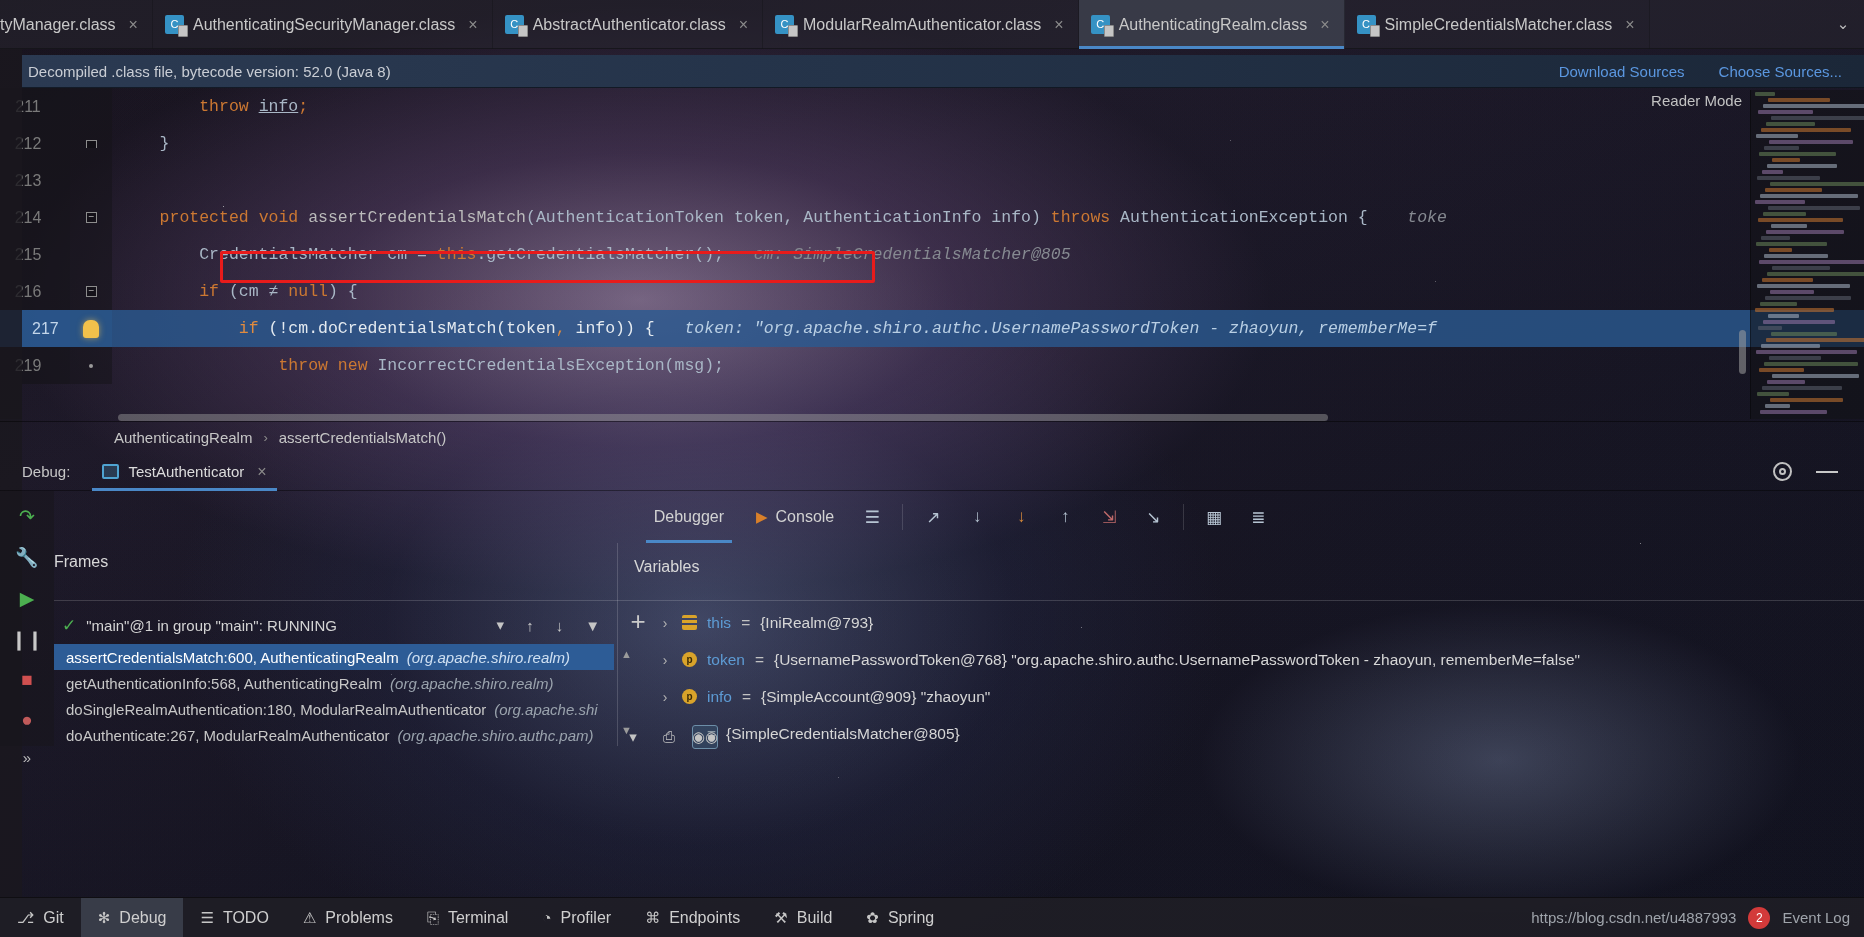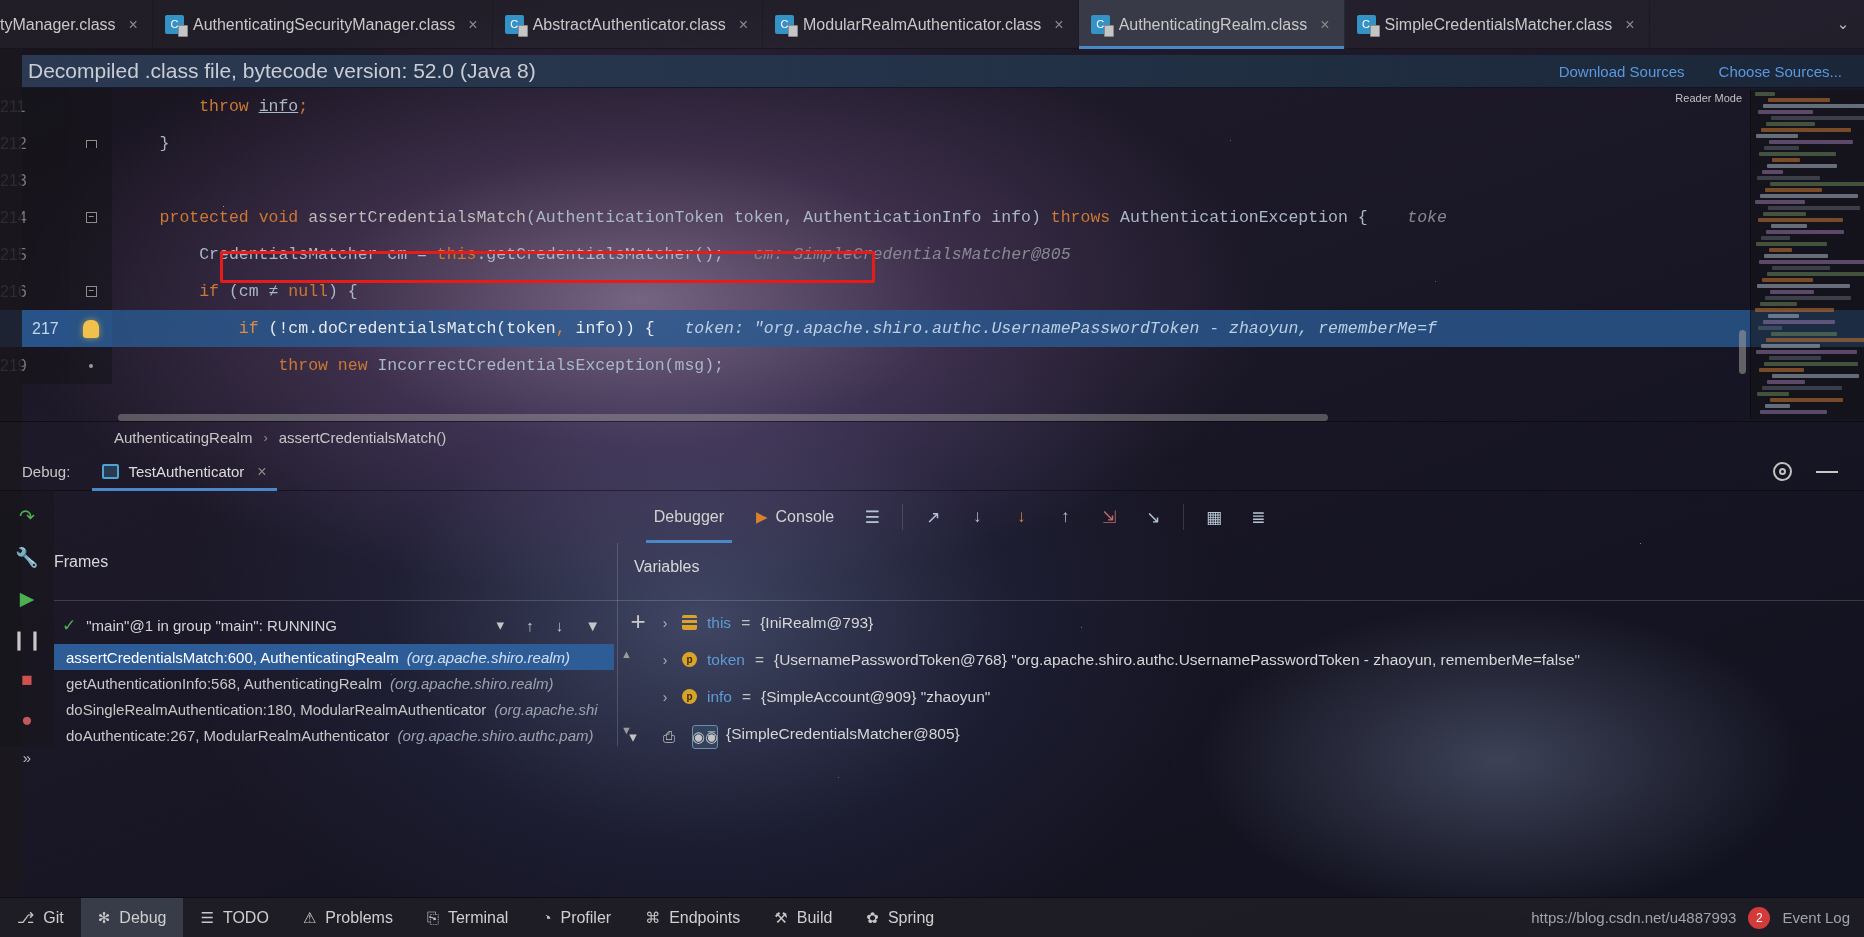--- a/index.html
+++ b/index.html
@@ -69,41 +69,41 @@
     color:#c0c0c0; font-size:15px;
   }
 
   
   .banner{
     position:absolute; left:22px; top:55px; width:1842px; height:33px;
     background:linear-gradient(90deg,#2b3a52 0%, #243349 45%, #1b2738 100%);
     display:flex; align-items:center; z-index:5;
     border-bottom:1px solid rgba(10,14,22,.7);
   }
-  .banner-text{ font-size:21px; color:#c9cdd4; margin-left:6px; }
+  .banner-text{ font-size:15px; color:#c9cdd4; margin-left:6px; }
   .banner-links{ margin-left:auto; display:flex; gap:34px; padding-right:22px; }
   .banner-links a{ color:#5b97e0; font-size:15px; text-decoration:none; }
 
   
   .editor{
     position:absolute; left:0; top:88px; width:1864px; height:331px;
     z-index:4; overflow:hidden;
   }
   .gutter-strip{
     position:absolute; left:0; top:0; width:22px; height:331px;
     background:rgba(20,18,24,.72);
   }
   .code-rows{ position:absolute; left:0; top:0; right:0; }
   .row{
     position:relative; height:37px; display:flex; align-items:center;
     font-family:"Liberation Mono", monospace; font-size:16.5px; white-space:pre;
   }
   .row.hl{ background:rgba(42,90,145,.80); }
   .lineno{
-    width:70px; flex:0 0 70px; text-align:left; padding-right:14px;
+    width:70px; flex:0 0 70px; text-align:center; padding-right:14px;
     color:#7a7a7a; font-size:16px; font-family:"Liberation Sans", sans-serif;
     background:rgba(22,20,26,.70); height:37px; line-height:37px;
   }
   .row.hl .lineno{ background:rgba(42,90,145,.55); color:#c3d6ea;padding-left:32px; }
   .foldcol{
     width:42px; flex:0 0 42px; height:37px; position:relative;
     background:rgba(22,20,26,.55);
     display:flex; align-items:center; justify-content:center;
   }
   .row.hl .foldcol{ background:rgba(42,90,145,.45); }
@@ -129,21 +129,21 @@
   .uline{ text-decoration:underline; }
 
   .redbox{
     position:absolute; left:220px; top:251px; width:655px; height:32px;
     border:3px solid #e81b1b; border-radius:2px; z-index:7; pointer-events:none;
   }
 
   
   .reader-mode{
     position:absolute; right:122px; top:92px;
-    font-size:11px; color:#c2c2c2; z-index:6;
+    font-size:15px; color:#c2c2c2; z-index:6;
   }
   .minimap{
     position:absolute; right:0; top:90px; width:114px; height:329px;
     background:rgba(18,18,22,.55); z-index:6; overflow:hidden;
     border-left:1px solid rgba(0,0,0,.4);
   }
   .mm-line{ height:4px; margin:2px 6px; border-radius:1px; }
   .v-scroll{
     position:absolute; right:118px; top:330px; width:7px; height:44px;
     background:rgba(160,160,160,.55); border-radius:4px; z-index:7;

